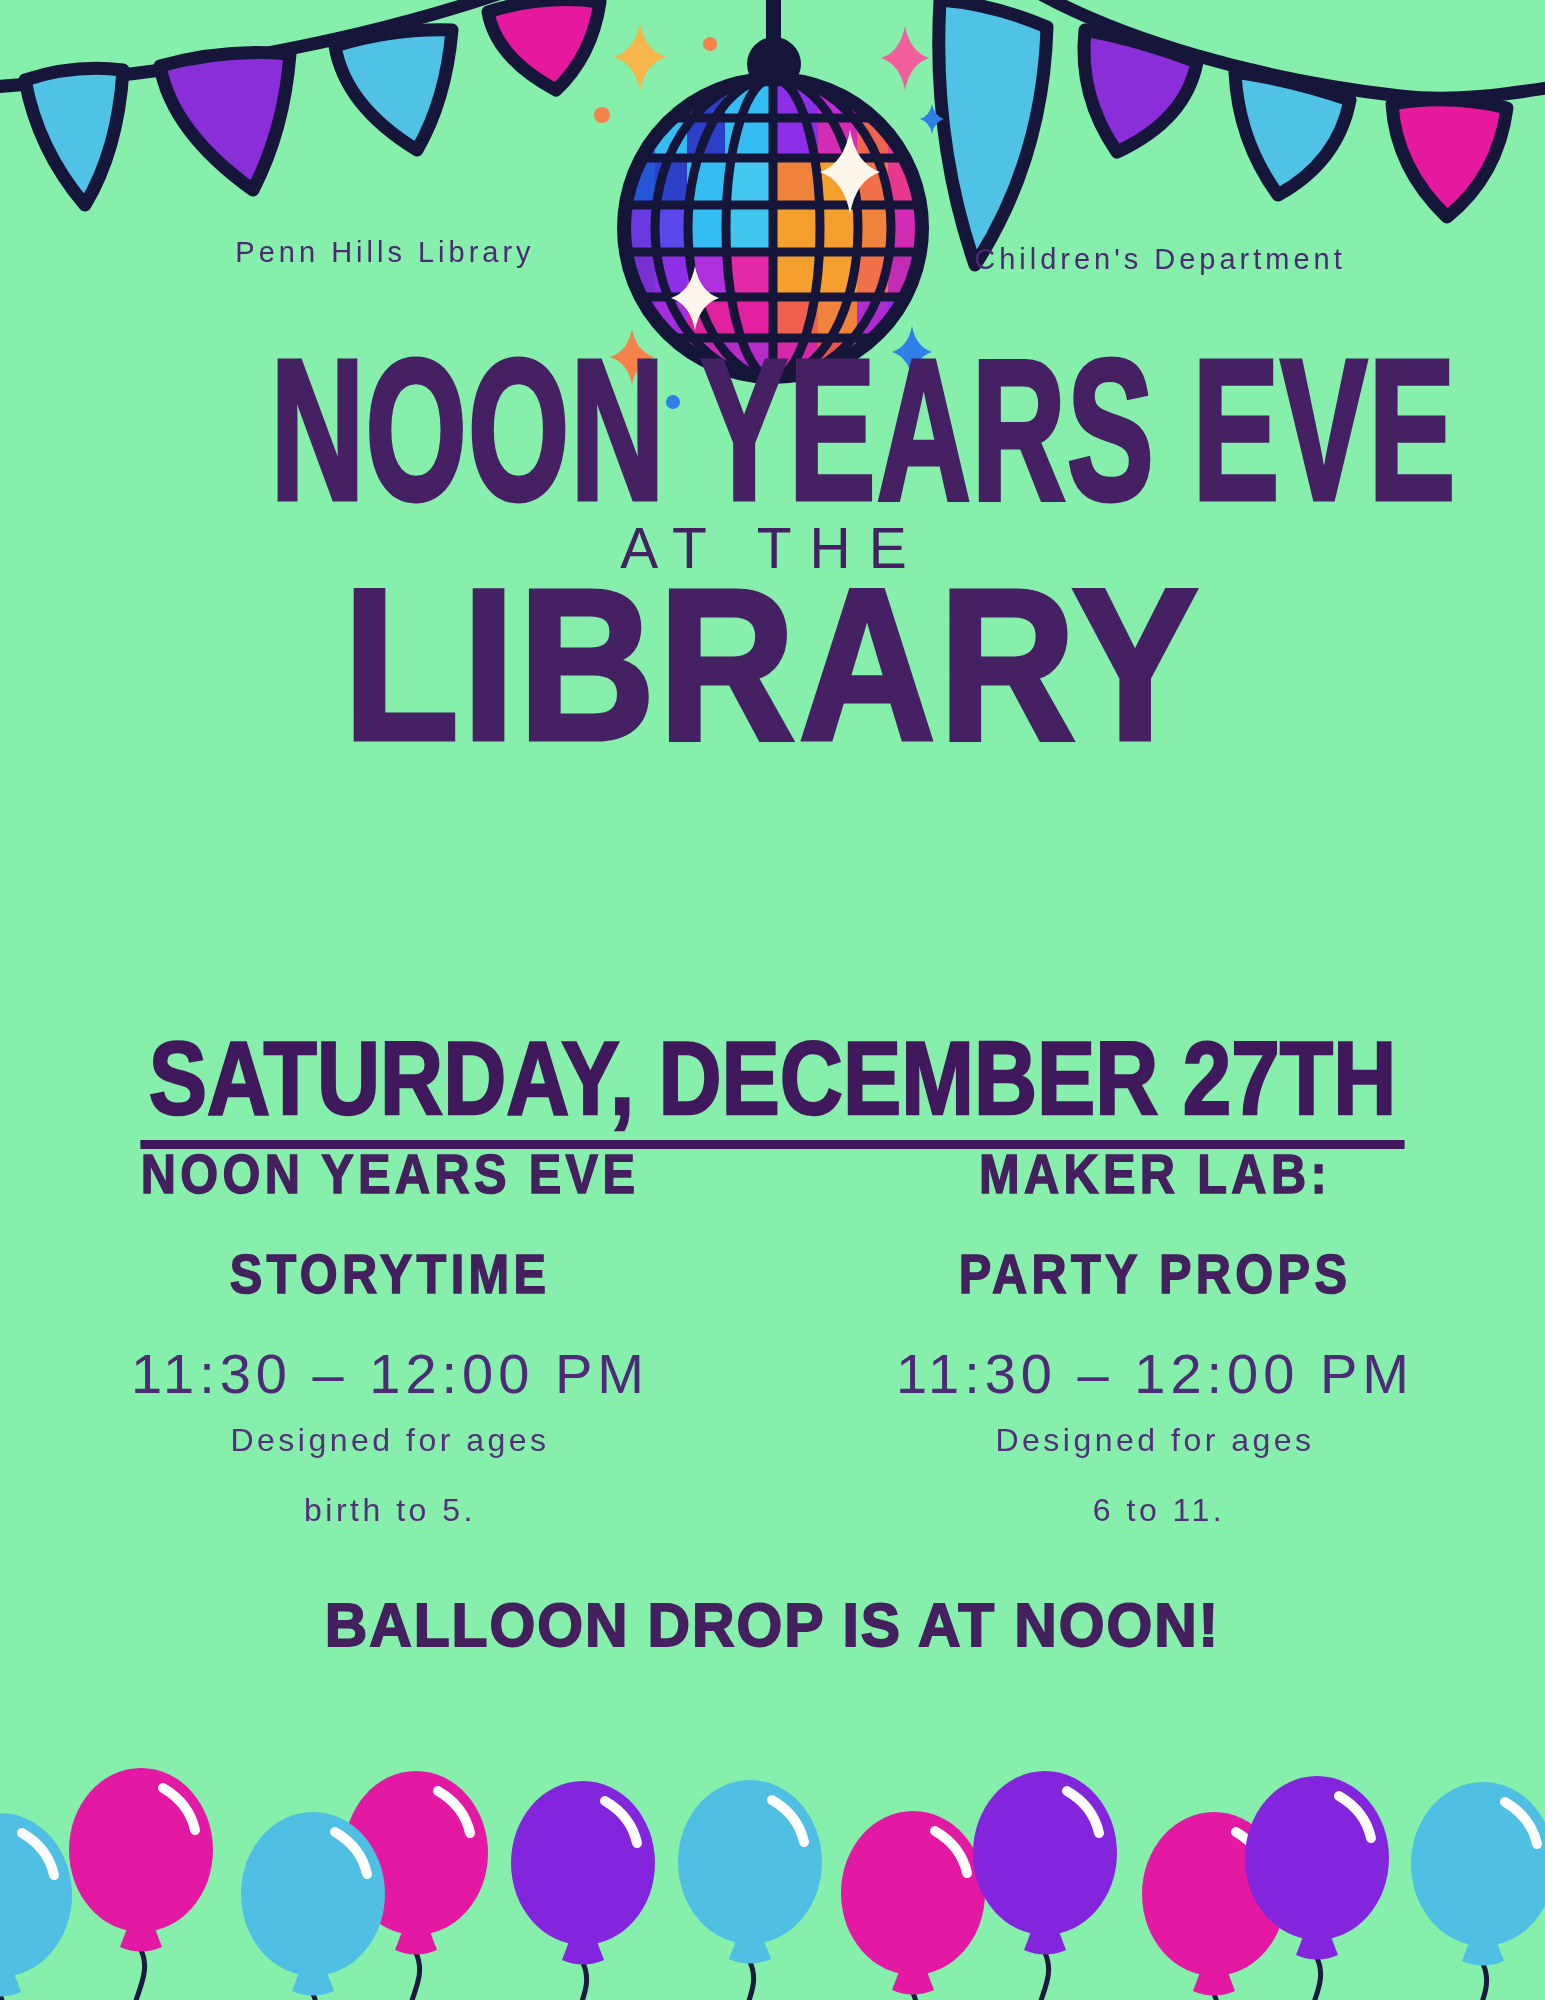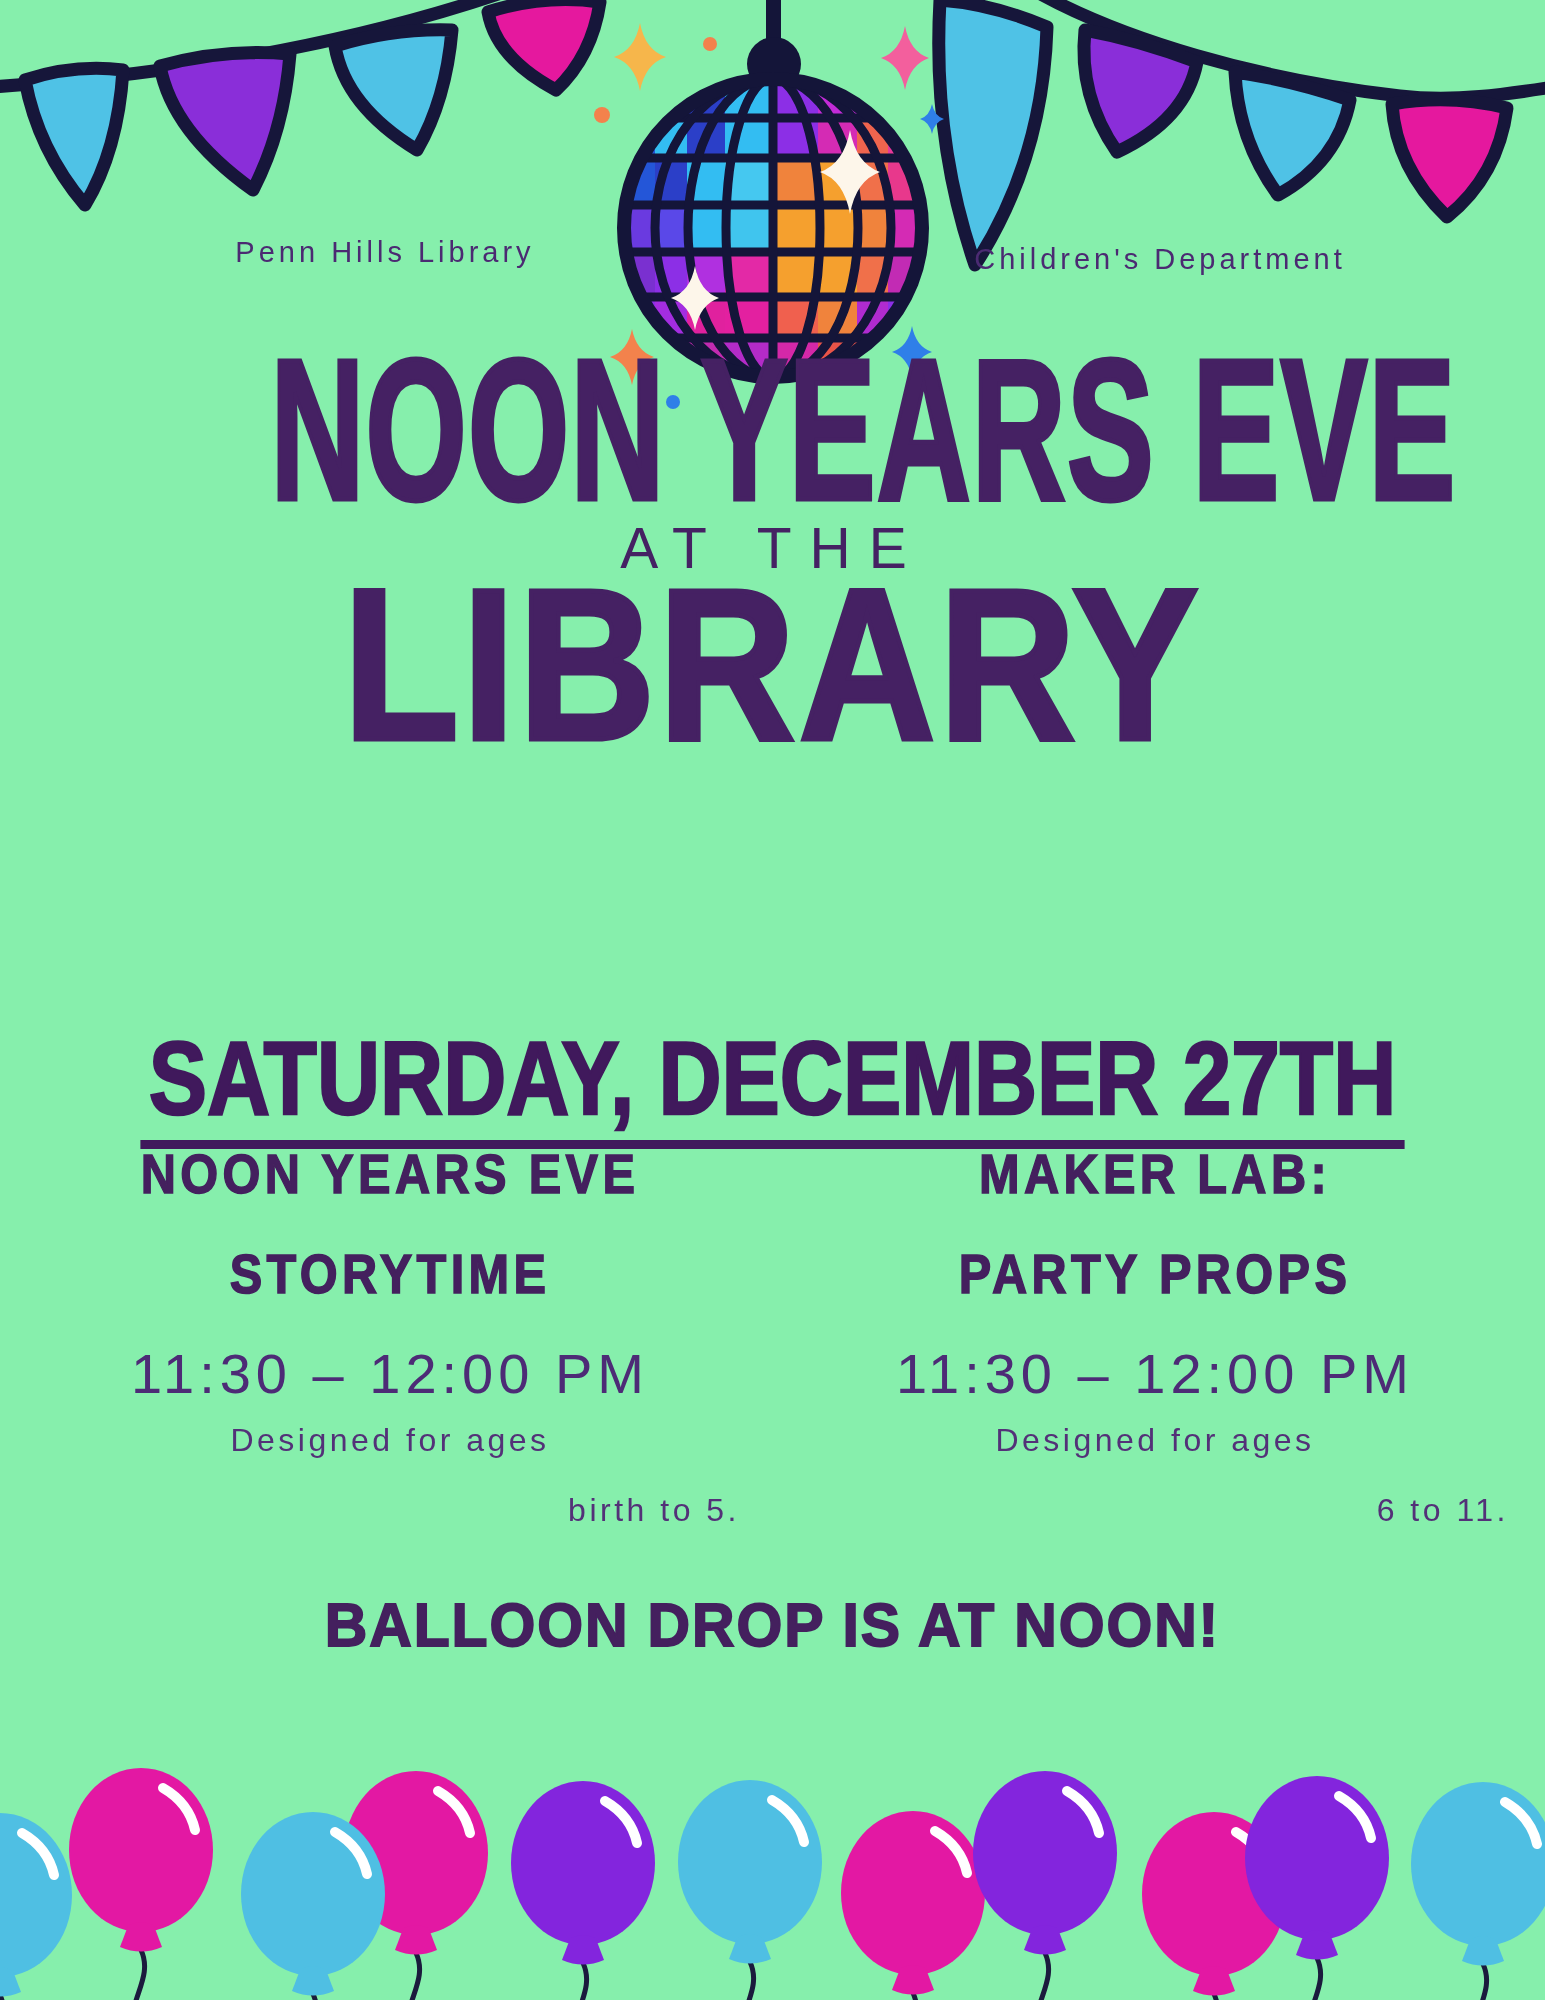--- a/index.html
+++ b/index.html
@@ -21,21 +21,21 @@
        transform:scaleX(.84);transform-origin:center;-webkit-text-stroke:2.5px #40195c;color:#40195c;}
   .date span{display:inline-block;border-bottom:9px solid #40195c;padding:0 10px 6px;}
   .col{position:absolute;width:700px;text-align:center;z-index:2;white-space:nowrap;}
   .col-left{left:40px;}
   .col-right{left:805px;}
   .prog-h{font-size:56px;font-weight:700;letter-spacing:5px;color:#44205e;
        transform:scaleX(.87);transform-origin:center;-webkit-text-stroke:1.5px #44205e;line-height:1;}
   .h1{top:1146px;} .h2{top:1246px;}
   .time{top:1346px;font-size:56px;font-weight:400;letter-spacing:5px;color:#4d2b76;line-height:1;}
   .ages{font-size:32px;font-weight:400;letter-spacing:3.5px;color:#533178;line-height:1;}
-  .a1{top:1424px;} .a2{top:1494px;text-align:right;}
+  .a1{top:1424px;} .a2{top:1494px;}
   .drop{top:1594px;font-size:62px;font-weight:700;letter-spacing:2px;
        transform:scaleX(.95);transform-origin:center;-webkit-text-stroke:1.8px #44205e;color:#44205e;line-height:1;}
   .register{top:1716px;font-size:44px;letter-spacing:4px;color:#533178;line-height:1;}
 </style>
 </head>
 <body>
 
 <div class="poster">
 
   <svg class="decor" viewBox="0 0 1545 2000">

